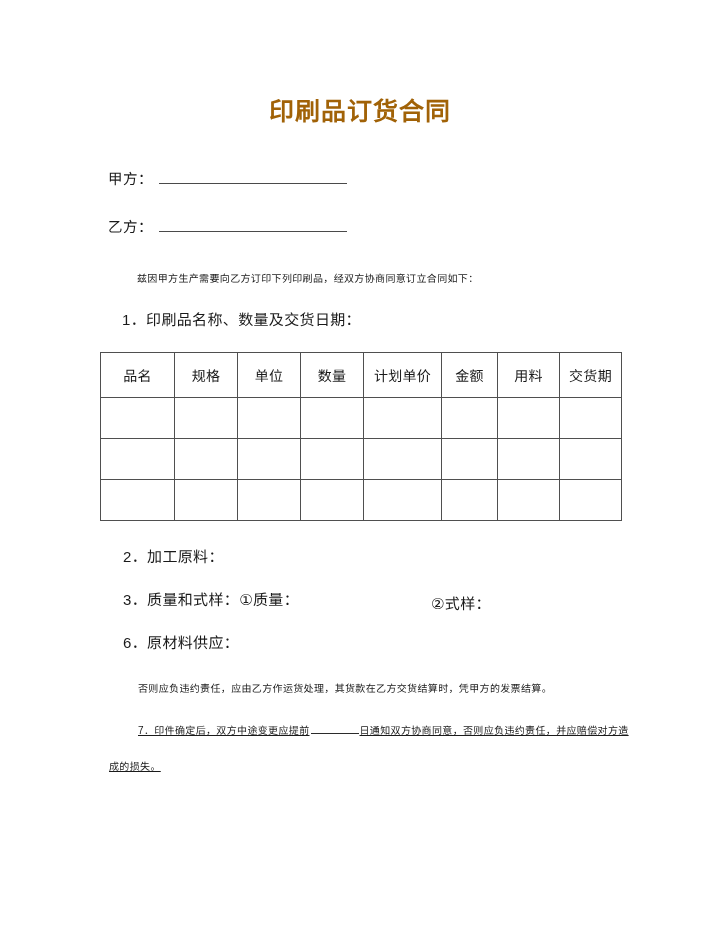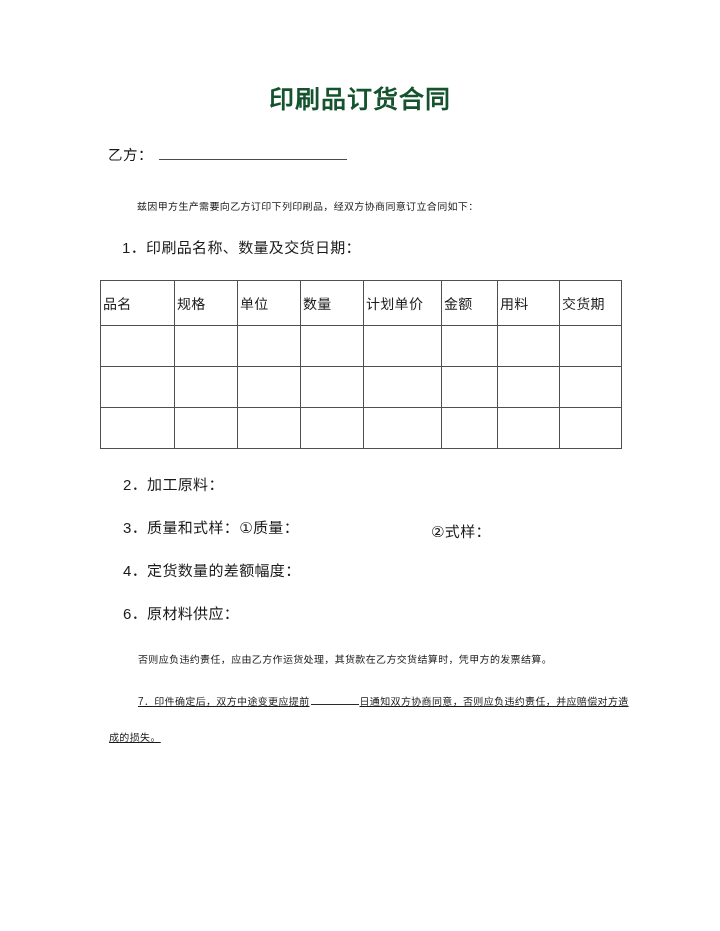--- a/index.html
+++ b/index.html
@@ -21,24 +21,24 @@
     height: 931px;
     box-sizing: border-box;
     position: relative;
     background: #ffffff;
   }
   .doc-title {
     text-align: center;
     font-size: 25px;
     font-weight: bold;
     letter-spacing: 1px;
-    margin: 0;
+    margin: 12px;
     padding-top: 82px;
     line-height: 34px;
-    color: #14532d;
+    color: #a16207;
   }
   .body-block {
     padding-left: 108px;
     padding-right: 92px;
     padding-top: 28px;
   }
   .party-row {
     display: flex;
     align-items: baseline;
     font-size: 14.5px;
@@ -107,25 +107,25 @@
   table.order-table {
     border-collapse: collapse;
     width: 521px;
     margin: 17px 0 21px 0;
     table-layout: fixed;
   }
   table.order-table td,
   table.order-table th {
     border: 1.3px solid #4f4f4f;
     height: 40px;
-    text-align: left;
+    text-align: center;
     vertical-align: middle;
     font-size: 14px;
     font-weight: normal;
-    padding: 0 2px;
+    padding: 0 8px;
     letter-spacing: 0.3px;
   }
   table.order-table thead th {
     height: 44px;
   }
   .col-pinming { width: 74px; }
   .col-guige   { width: 63px; }
   .col-danwei  { width: 63px; }
   .col-shuliang{ width: 63px; }
   .col-jihua   { width: 78px; }
@@ -142,20 +142,24 @@
 </style>
 </head>
 <body>
 
 <div class="page">
 
   <h1 class="doc-title">印刷品订货合同</h1>
 
   <div class="body-block">
 
+    <div class="party-row">
+      <span class="party-label">甲方：</span>
+      <span class="party-blank"></span>
+    </div>
 
     <div class="party-row">
       <span class="party-label">乙方：</span>
       <span class="party-blank"></span>
     </div>
 
     <p class="para indent tight">兹因甲方生产需要向乙方订印下列印刷品，经双方协商同意订立合同如下：</p>
 
     <p class="item-row">1．印刷品名称、数量及交货日期：</p>
 
@@ -222,21 +226,20 @@
 
   <div class="lower-block">
 
     <p class="item-row">2．加工原料：</p>
 
     <p class="item-row">
       <span>3．质量和式样：①质量：</span>
       <span class="sub-right">②式样：</span>
     </p>
 
-    <p class="item-row">4．定货数量的差额幅度：</p>
 
 
     <p class="item-row">6．原材料供应：</p>
 
     <p class="para wrap">否则应负违约责任，应由乙方作运货处理，其货款在乙方交货结算时，凭甲方的发票结算。</p>
 
     <p class="para wrap-hang">
       <span>7．印件确定后，双方中途变更应提前</span><span class="inline-blank"></span><span>日通知双方协商同意，否则应负违约责任，并应赔偿对方造成的损失。</span>
     </p>
 

